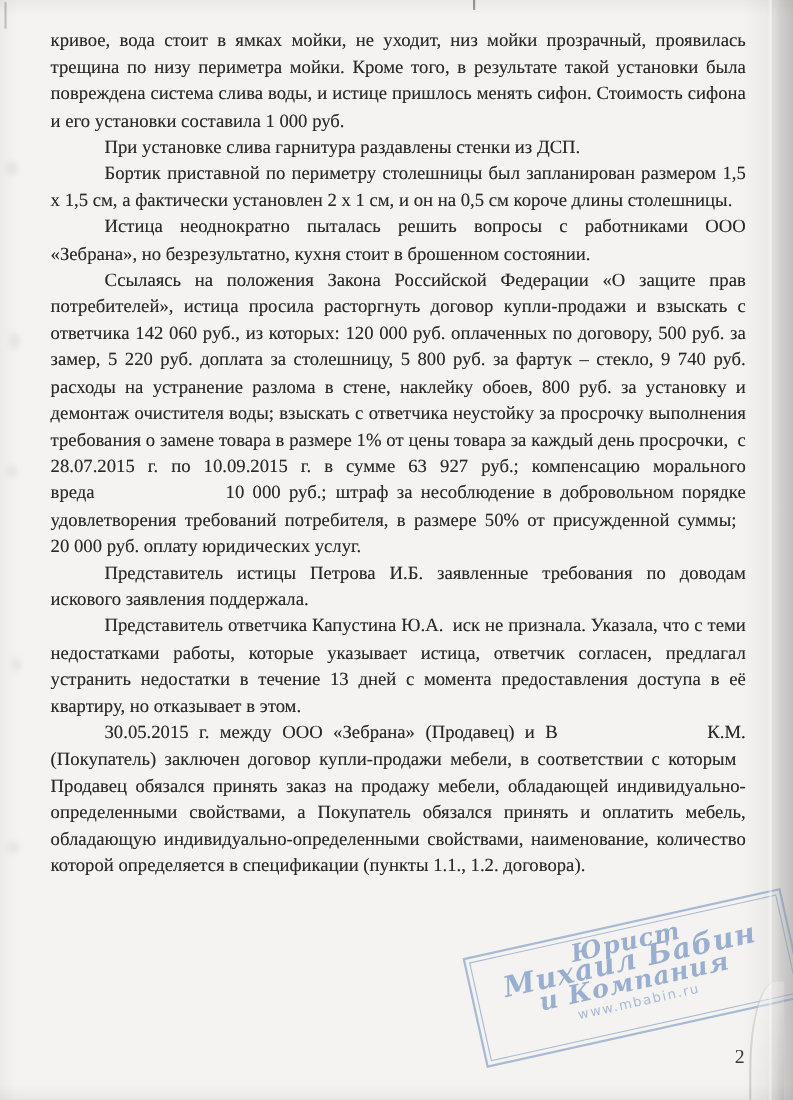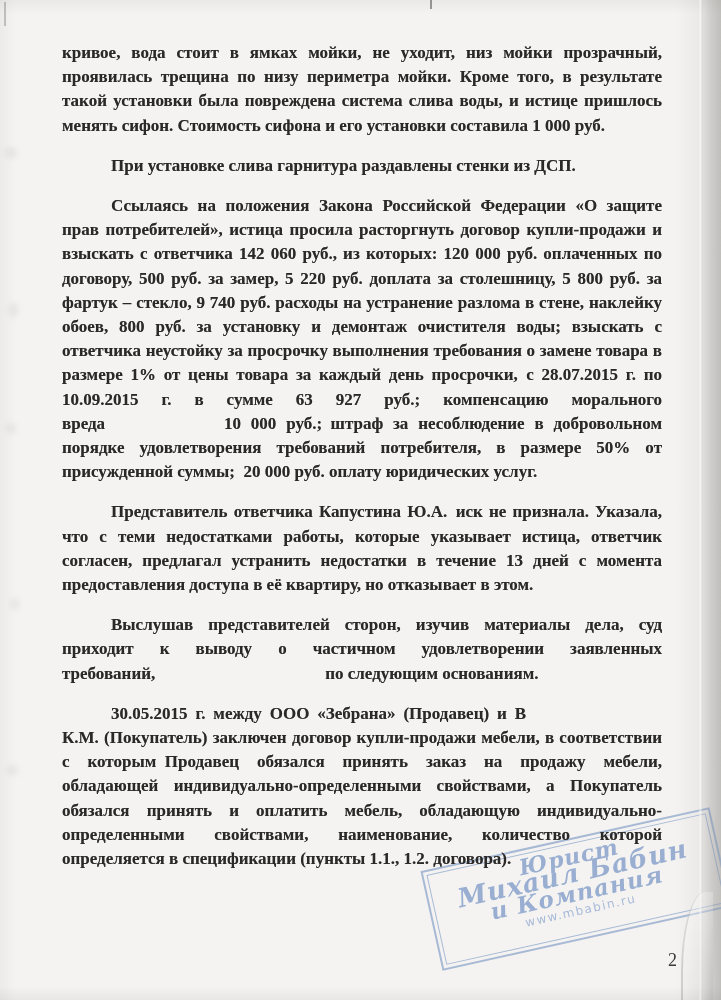--- a/index.html
+++ b/index.html
@@ -24,21 +24,21 @@
     left: 46px;
     top: 25px;
     width: 632px;
     z-index: 2;
     font-size: 17px;
     line-height: 24.2px;
     color: #2a2927;
     text-align: justify;
     text-shadow: 0 0 0.5px rgba(42,41,39,0.45);
   }
-  .para { margin: 16px; font-weight: bold; }
+  .para { margin: 0; }
   .para.indent { text-indent: 49px; }
 
   
   .stamp {
     position: absolute;
     left: 428px;
     top: 838px;
     width: 296px;
     height: 102px;
     transform: rotate(-12.5deg);
@@ -117,23 +117,25 @@
   .smudge.s5 { left: 7px;  top: 766px; width: 11px; height: 9px;  }
 </style>
 </head>
 <body>
 
 <div class="page">
 
   <div class="text-block" id="paragraphs">
       <p class="para">кривое, вода стоит в ямках мойки, не уходит, низ мойки прозрачный, проявилась трещина по низу периметра мойки. Кроме того, в результате такой установки была повреждена система слива воды, и истице пришлось менять сифон. Стоимость сифона и его установки составила 1&nbsp;000 руб.</p>
       <p class="para indent">При установке слива гарнитура раздавлены стенки из ДСП.</p>
+      <p class="para indent">Бортик приставной по периметру столешницы был запланирован размером 1,5 х 1,5 см, а фактически установлен 2 х 1 см, и он на 0,5 см короче длины столешницы.</p>
+      <p class="para indent">Истица неоднократно пыталась решить вопросы с работниками ООО «Зебрана», но безрезультатно, кухня стоит в брошенном состоянии.</p>
       <p class="para indent">Ссылаясь на положения Закона Российской Федерации «О защите прав потребителей», истица просила расторгнуть договор купли-продажи и взыскать с ответчика 142&nbsp;060 руб., из которых: 120&nbsp;000 руб. оплаченных по договору, 500 руб. за замер, 5&nbsp;220 руб. доплата за столешницу, 5&nbsp;800 руб. за фартук – стекло, 9&nbsp;740 руб. расходы на устранение разлома в стене, наклейку обоев, 800 руб. за установку и демонтаж очистителя воды; взыскать с ответчика неустойку за просрочку выполнения требования о замене товара в размере 1% от цены товара за каждый день просрочки, с 28.07.2015 г. по 10.09.2015 г. в сумме 63&nbsp;927 руб.; компенсацию морального вреда       10&nbsp;000 руб.; штраф за несоблюдение в добровольном порядке удовлетворения требований потребителя, в размере 50% от присужденной суммы; 20&nbsp;000 руб. оплату юридических услуг.</p>
+      <p class="para indent">Представитель истицы Петрова И.Б. заявленные требования по доводам искового заявления поддержала.</p>
       <p class="para indent">Представитель ответчика Капустина Ю.А. иск не признала. Указала, что с теми недостатками работы, которые указывает истица, ответчик согласен, предлагал устранить недостатки в течение 13 дней с момента предоставления доступа в её квартиру, но отказывает в этом.</p>
-      <p class="para indent">Выслушав представителей сторон, изучив материалы дела, суд приходит к выводу о частичном удовлетворении заявленных требований,          по следующим основаниям.</p>
       <p class="para indent">30.05.2015 г. между ООО «Зебрана» (Продавец) и В        К.М. (Покупатель) заключен договор купли-продажи мебели, в соответствии с которым Продавец обязался принять заказ на продажу мебели, обладающей индивидуально-определенными свойствами, а Покупатель обязался принять и оплатить мебель, обладающую индивидуально-определенными свойствами, наименование, количество которой определяется в спецификации (пункты 1.1., 1.2. договора).</p>
     </div>
 
   <div class="stamp">
     <div class="stamp-inner">
       <div class="stamp-line stamp-line1">Юрист</div>
       <div class="stamp-line stamp-line2">Михаил Бабин</div>
       <div class="stamp-line stamp-line3">и Компания</div>
       <div class="stamp-url">www.mbabin.ru</div>
     </div>

